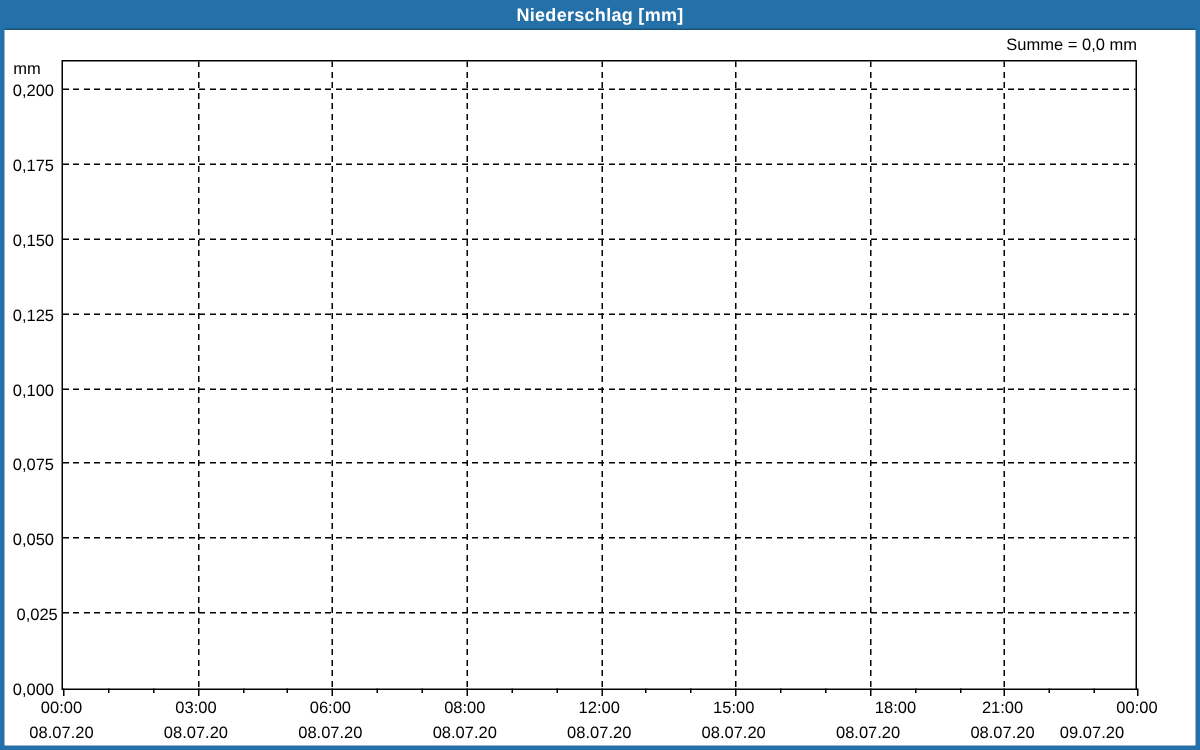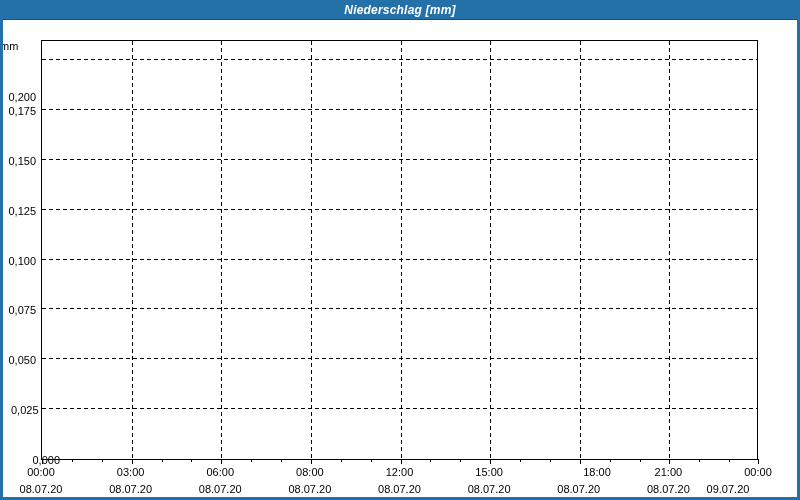--- a/index.html
+++ b/index.html
@@ -3,29 +3,29 @@
 <meta charset="utf-8">
 <style>
   * { margin:0; padding:0; box-sizing:border-box; }
   html,body { width:800px; height:500px; }
   body { font-family:"Liberation Sans","DejaVu Sans",sans-serif; background:#ffffff; }
   .page { position:relative; width:800px; height:500px; background:#ffffff; overflow:hidden; }
   .page-border { position:absolute; inset:0; border:3px solid #2470a8; pointer-events:none; z-index:20; }
   .titlebar {
     position:absolute; left:0; top:0; width:800px; height:20px;
     background:#2470a8; border-bottom:1px solid #1a5276;
-    display:flex; align-items:center; justify-content:center; z-index:10;font-style:italic;
+    display:flex; align-items:center; justify-content:center; z-index:10;
   }
   .titlebar span { color:#ffffff; font-size:12px; font-weight:bold; letter-spacing:0.2px; }
   .summe {
     position:absolute; top:24px; left:0; width:758px; text-align:right;
     font-size:11px; color:#000000;
   }
   .unit {
-    position:absolute; top:40px; left:0; width:36px; text-align:left;
+    position:absolute; top:40px; left:0; width:36px; text-align:center;
     font-size:11px; color:#000000;
   }
   .plot {
     position:absolute; left:41px; top:40px; width:717px; height:420px;
     border:1px solid #000000; background:#ffffff;
   }
   .hgrid {
     position:absolute; left:0; right:0; height:1px;
     background:repeating-linear-gradient(to right,#000 0 4px,transparent 4px 7px);
   }
@@ -44,20 +44,21 @@
   }
 </style>
 </head>
 <body>
 
 <div class="page">
   <div class="titlebar">
     <span>Niederschlag [mm]</span>
   </div>
 
+  <div class="summe">Summe = 0,0 mm</div>
 
   <div class="unit">mm</div>
 
   <div class="plot" id="plot">
       <div class="hgrid" style="bottom: 49.875px;"></div>
       <div class="hgrid" style="bottom: 99.75px;"></div>
       <div class="hgrid" style="bottom: 149.625px;"></div>
       <div class="hgrid" style="bottom: 199.5px;"></div>
       <div class="hgrid" style="bottom: 249.375px;"></div>
       <div class="hgrid" style="bottom: 299.25px;"></div>
@@ -91,29 +92,29 @@
       <div class="xtick" style="left: 537.75px; height: 5px;"></div>
       <div class="xtick" style="left: 567.625px; height: 3px;"></div>
       <div class="xtick" style="left: 597.5px; height: 3px;"></div>
       <div class="xtick" style="left: 627.375px; height: 5px;"></div>
       <div class="xtick" style="left: 657.25px; height: 3px;"></div>
       <div class="xtick" style="left: 687.125px; height: 3px;"></div>
       <div class="xtick" style="left: 716px; height: 5px;"></div>
     </div>
 
   <div id="ylabels">
-      <div class="ylab" style="top: 454px; margin-left: 24px;">0,000</div>
+      <div class="ylab" style="top: 454px;">0,000</div>
       <div class="ylab" style="top: 404.125px; padding-left: 11px;">0,025</div>
       <div class="ylab" style="top: 354.25px;">0,050</div>
       <div class="ylab" style="top: 304.375px;">0,075</div>
       <div class="ylab" style="top: 254.5px;">0,100</div>
       <div class="ylab" style="top: 204.625px;">0,125</div>
       <div class="ylab" style="top: 154.75px;">0,150</div>
       <div class="ylab" style="top: 104.875px;">0,175</div>
-      <div class="ylab" style="top: 55px; margin-top: 36px;">0,200</div>
+      <div class="ylab" style="top: 55px;">0,200</div>
     </div>
   <div id="xlabels">
       <div class="xlab-time" style="left: 9px; top: 466px;">00:00</div>
       <div class="xlab-date" style="left: 9px; top: 483px;">08.07.20</div>
       <div class="xlab-time" style="left: 98.625px; top: 466px;">03:00</div>
       <div class="xlab-date" style="left: 98.625px; top: 483px;">08.07.20</div>
       <div class="xlab-time" style="left: 188.25px; top: 466px;">06:00</div>
       <div class="xlab-date" style="left: 188.25px; top: 483px;">08.07.20</div>
       <div class="xlab-time" style="left: 277.875px; top: 466px;">08:00</div>
       <div class="xlab-date" style="left: 277.875px; top: 483px;">08.07.20</div>

